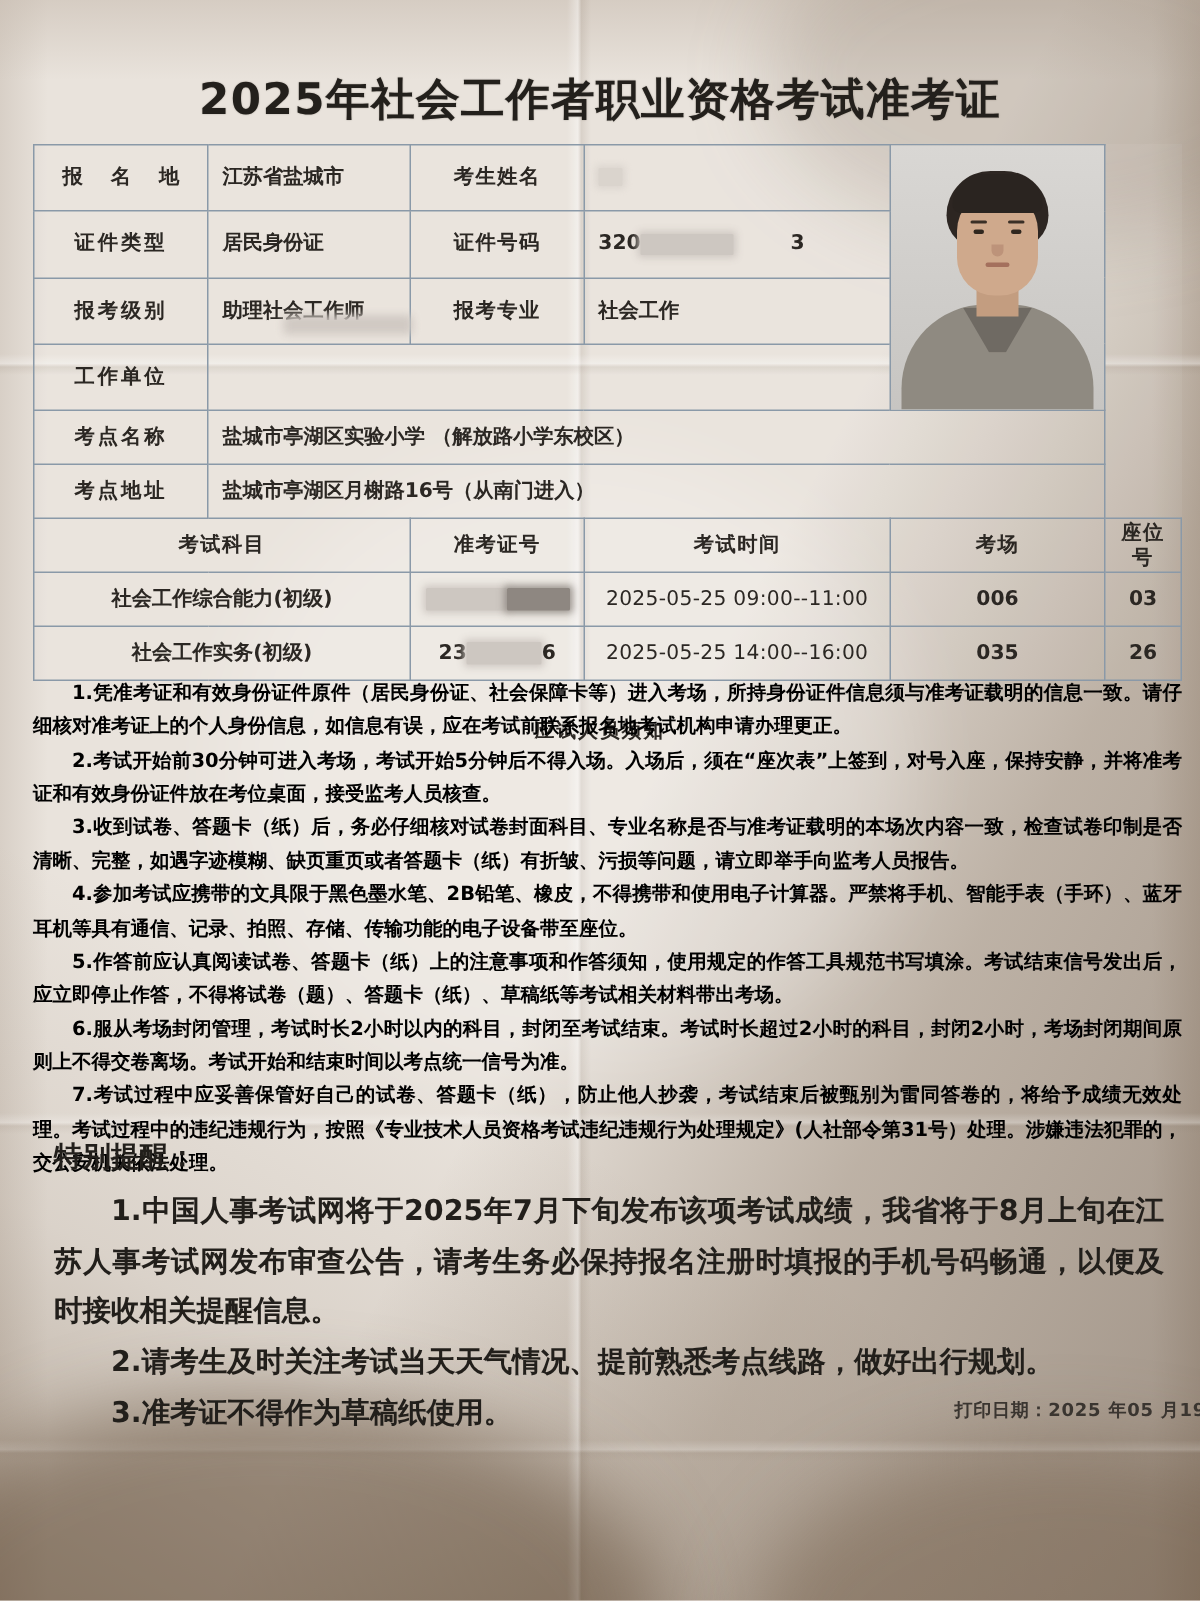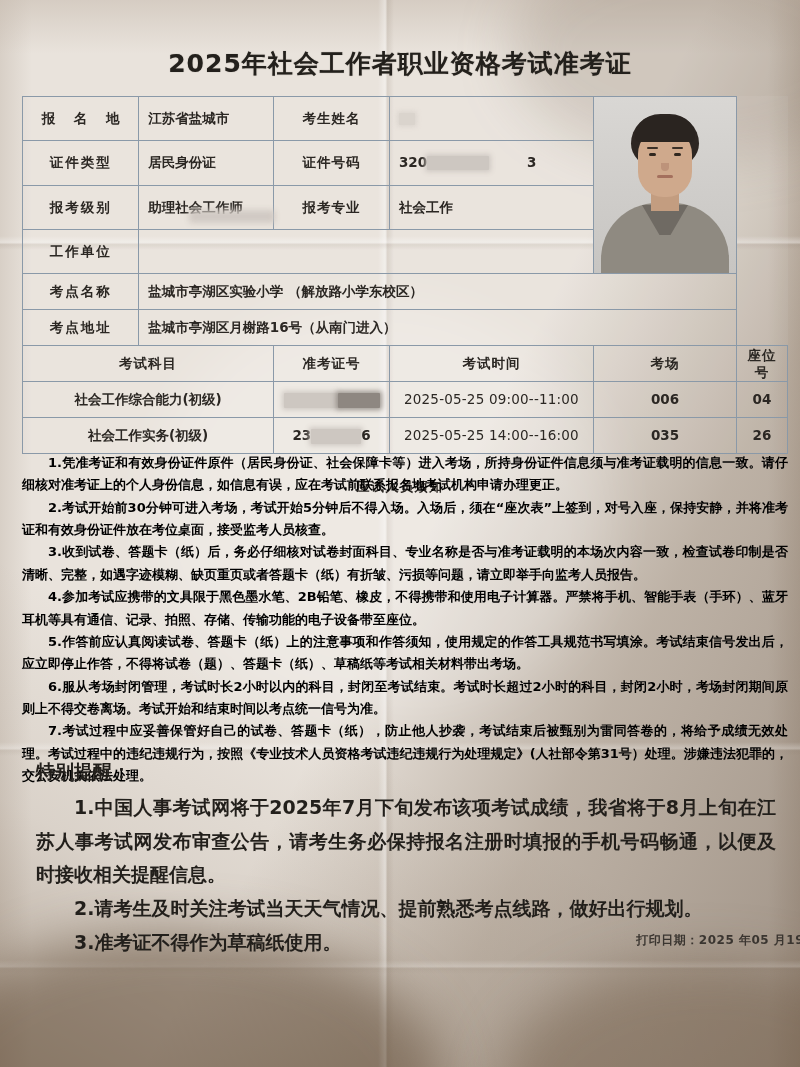--- a/index.html
+++ b/index.html
@@ -27,21 +27,21 @@
   .crease.h{left:0;right:0;height:14px;
     background:linear-gradient(180deg,rgba(255,255,255,0) 0%,rgba(255,255,255,.34) 45%,rgba(132,116,100,.13) 62%,rgba(255,255,255,0) 100%);}
   
   .blob{position:absolute;border-radius:50%;pointer-events:none;filter:blur(26px);}
 
   
   #content{position:absolute;inset:0;color:#2a2723;}
 
   .doc-title{
     position:absolute;left:0;right:0;top:47px;text-align:center;
-    font-size:25px;font-weight:bold;letter-spacing:1px;
+    font-size:29px;font-weight:bold;letter-spacing:1px;
     color:#23201c;
     text-shadow:0 0 1px rgba(60,50,40,.45);
   }
 
   
   table{
     position:absolute;left:22px;top:96px;width:766px;
     border-collapse:collapse;
     font-size:13.5px;color:#2b2723;
     background:rgba(255,255,255,.055);
@@ -224,21 +224,21 @@
       <td class="th seat">座位号</td>
     </tr>
 
     <tr>
       <td class="sub-name" colspan="2">社会工作综合能力(初级)</td>
       <td class="ticketno">
         <span class="redact" style="width:54px;height:15px;"></span><span class="redact dark" style="width:42px;height:15px;"></span>
       </td>
       <td class="time">2025-05-25 09:00--11:00</td>
       <td class="room">006</td>
-      <td class="seat">04</td>
+      <td class="seat">03</td>
     </tr>
 
     <tr>
       <td class="sub-name" colspan="2">社会工作实务(初级)</td>
       <td class="ticketno">
         <span>23</span><span class="redact" style="width:50px;height:15px;"></span><span>6</span>
       </td>
       <td class="time">2025-05-25 14:00--16:00</td>
       <td class="room">035</td>
       <td class="seat">26</td>

